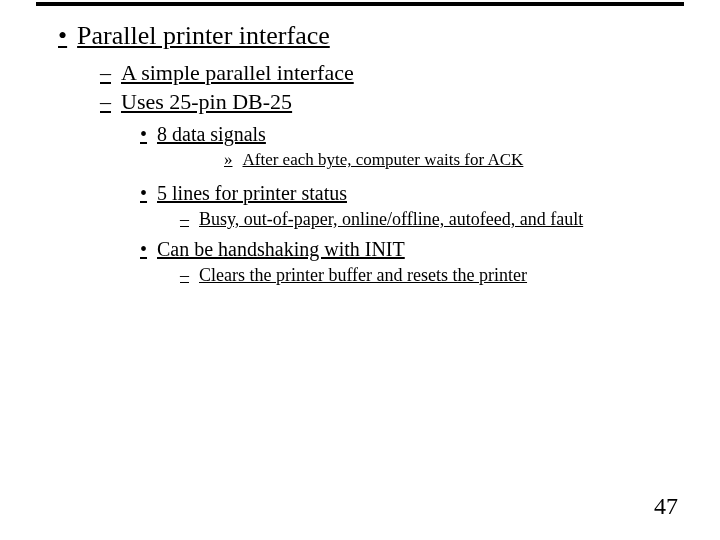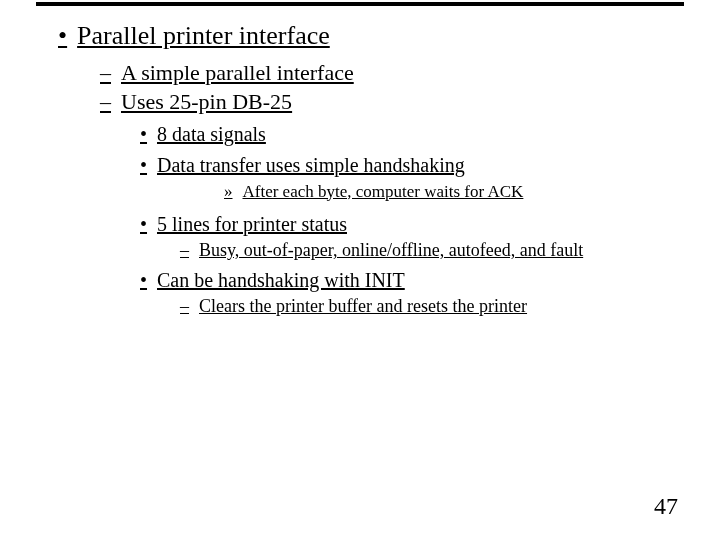--- a/index.html
+++ b/index.html
@@ -59,21 +59,20 @@
 <body>
 
 <div class="slide">
   <div class="rule"></div>
 
   <ul>
     <li class="l1">Parallel printer interface</li>
     <li class="l2">A simple parallel interface</li>
     <li class="l2">Uses 25-pin DB-25</li>
     <li class="l3">8 data signals</li>
-    <li class="l3">Data transfer uses simple handshaking</li>
     <li class="l5">After each byte, computer waits for ACK</li>
     <li class="l3">5 lines for printer status</li>
     <li class="l4">Busy, out-of-paper, online/offline, autofeed, and fault</li>
     <li class="l3">Can be handshaking with INIT</li>
     <li class="l4">Clears the printer buffer and resets the printer</li>
   </ul>
 
   <div class="pagenum">47</div>
 </div>
 

